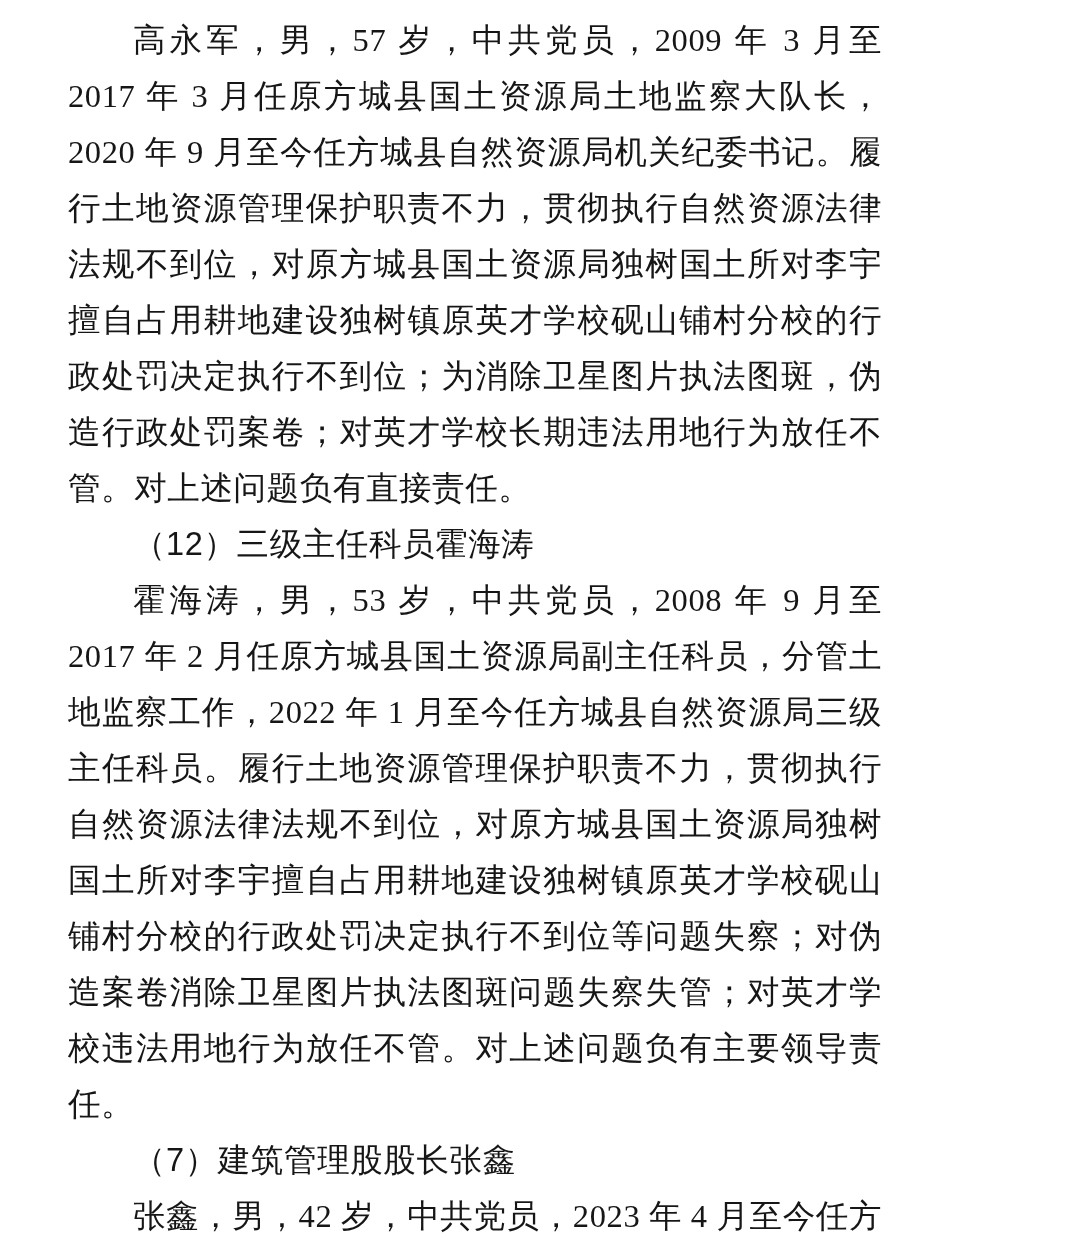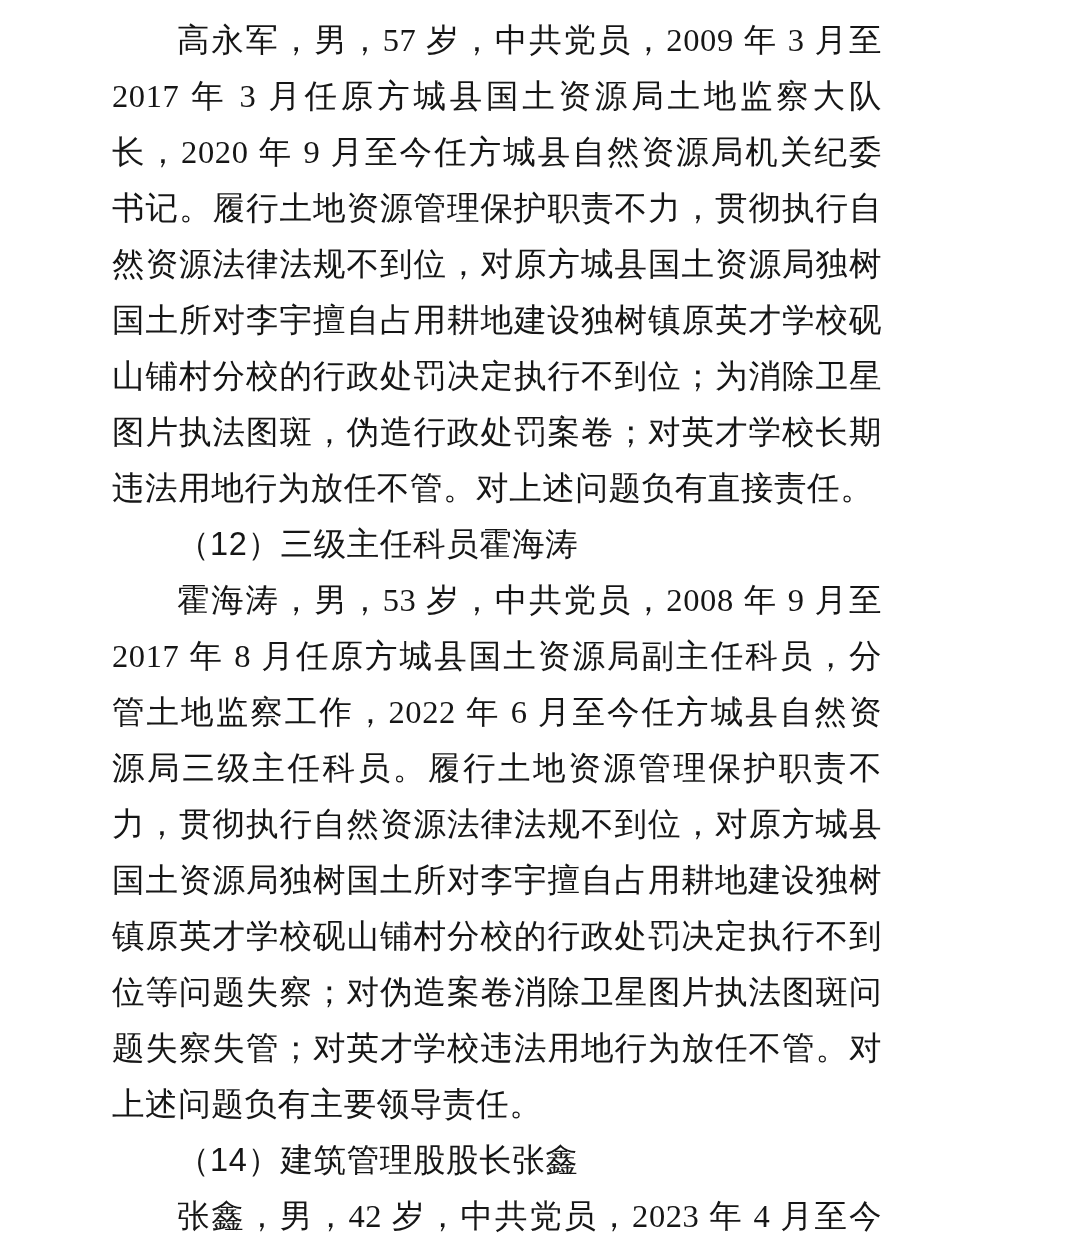--- a/index.html
+++ b/index.html
@@ -6,21 +6,21 @@
     margin: 0;
     padding: 0;
     background: #ffffff;
   }
   .page {
     position: relative;
     width: 944px;
     height: 1250px;
     background: #ffffff;
     box-sizing: border-box;
-    padding: 0 62px 0 112px;
+    padding: 0 62px 0 68px;
     font-family: "Liberation Serif", "DejaVu Serif", serif;
     color: #161616;
     overflow: hidden;
   }
   p.para {
     margin: 0;
     text-indent: 2em;
     font-size: 32.5px;
     line-height: 56px;
     text-align: justify;
@@ -62,22 +62,22 @@
 </head>
 <body>
 
 <div class="page">
   <div class="content-top">
 
     <p class="para content-top">高永军，男，57 岁，中共党员，2009 年 3 月至 2017 年 3 月任原方城县国土资源局土地监察大队长，2020 年 9 月至今任方城县自然资源局机关纪委书记。履行土地资源管理保护职责不力，贯彻执行自然资源法律法规不到位，对原方城县国土资源局独树国土所对李宇擅自占用耕地建设独树镇原英才学校砚山铺村分校的行政处罚决定执行不到位；为消除卫星图片执法图斑，伪造行政处罚案卷；对英才学校长期违法用地行为放任不管。对上述问题负有直接责任。</p>
 
     <p class="sub-item">（12）三级主任科员霍海涛</p>
 
-    <p class="para">霍海涛，男，53 岁，中共党员，2008 年 9 月至 2017 年 8 月任原方城县国土资源局副主任科员，分管土地监察工作，2022 年 6 月至今任方城县自然资源局三级主任科员。履行土地资源管理保护职责不力，贯彻执行自然资源法律法规不到位，对原方城县国土资源局独树国土所对李宇擅自占用耕地建设独树镇原英才学校砚山铺村分校的行政处罚决定执行不到位等问题失察；对伪造案卷消除卫星图片执法图斑问题失察失管；对英才学校违法用地行为放任不管。对上述问题负有主要领导责任。</p>
+    <p class="para">霍海涛，男，53 岁，中共党员，2008 年 9 月至 2017 年 2 月任原方城县国土资源局副主任科员，分管土地监察工作，2022 年 1 月至今任方城县自然资源局三级主任科员。履行土地资源管理保护职责不力，贯彻执行自然资源法律法规不到位，对原方城县国土资源局独树国土所对李宇擅自占用耕地建设独树镇原英才学校砚山铺村分校的行政处罚决定执行不到位等问题失察；对伪造案卷消除卫星图片执法图斑问题失察失管；对英才学校违法用地行为放任不管。对上述问题负有主要领导责任。</p>
 
 
-    <p class="sub-item">（14）建筑管理股股长张鑫</p>
+    <p class="sub-item">（7）建筑管理股股长张鑫</p>
 
     <p class="para">张鑫，男，42 岁，中共党员，2023 年 4 月至今任方城县住房和城乡建设局建设管理股负责人。履行建筑市场监督管理职责不力，自 2010 年 10 月对独树镇原英才学校砚山铺村分校建设工</p>
 
   </div>
 
 </div>
 
 </body></html>

